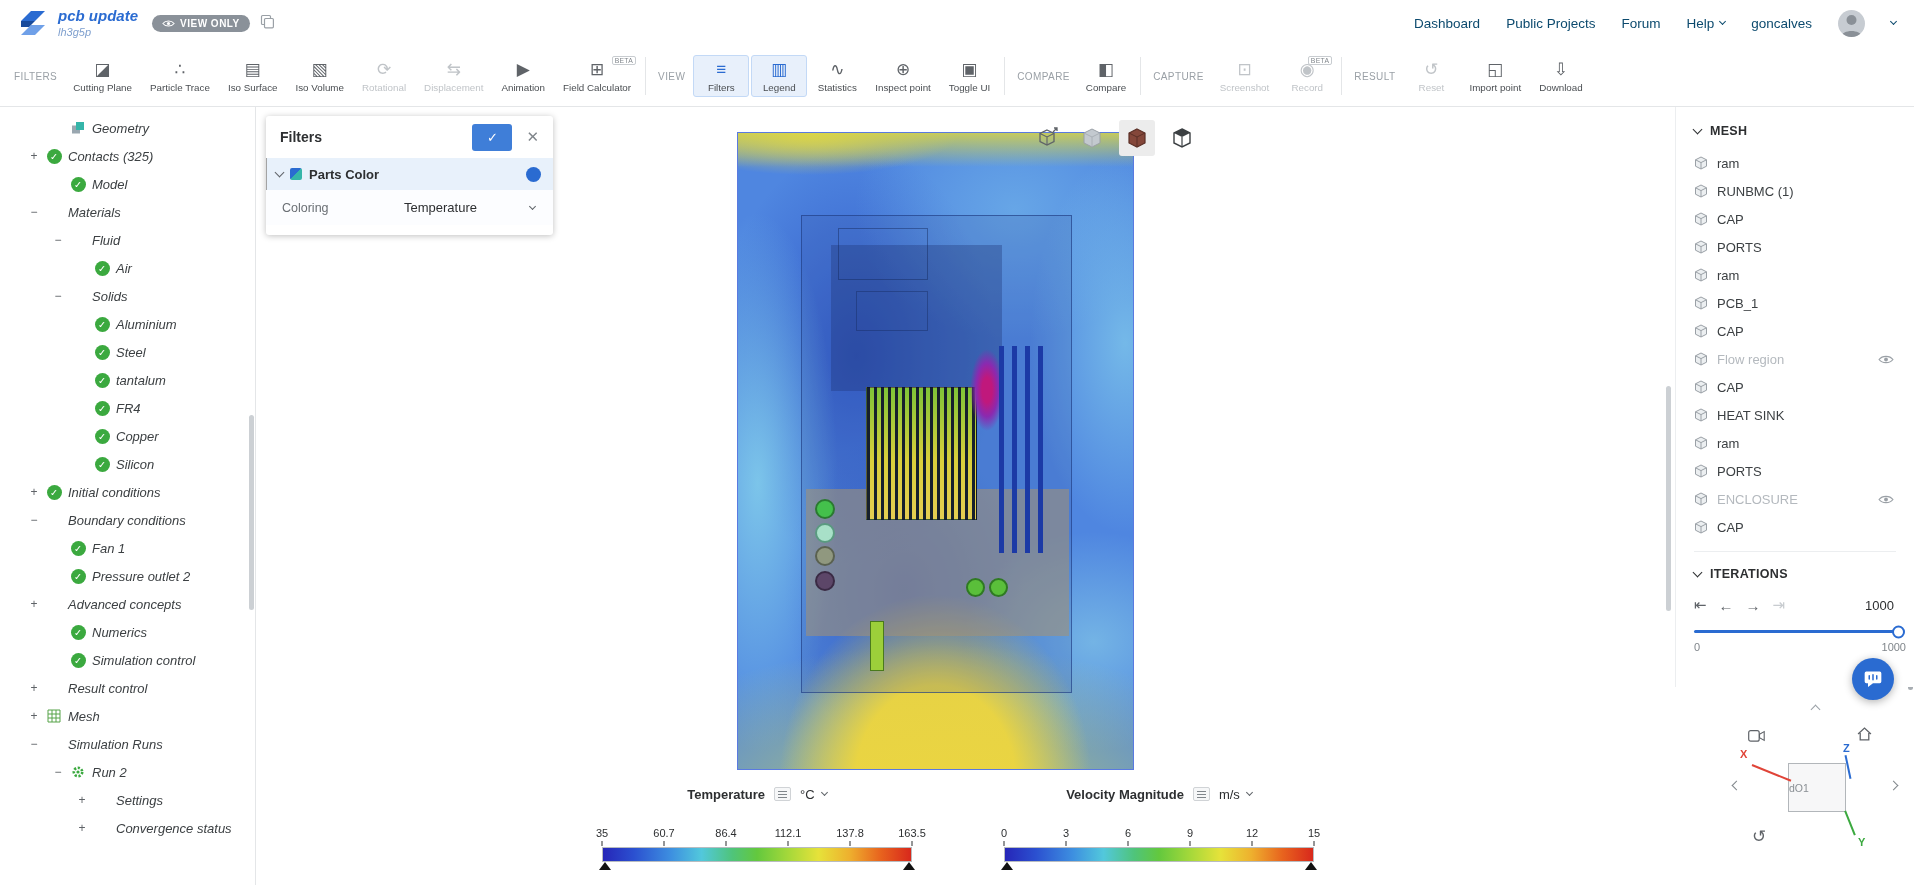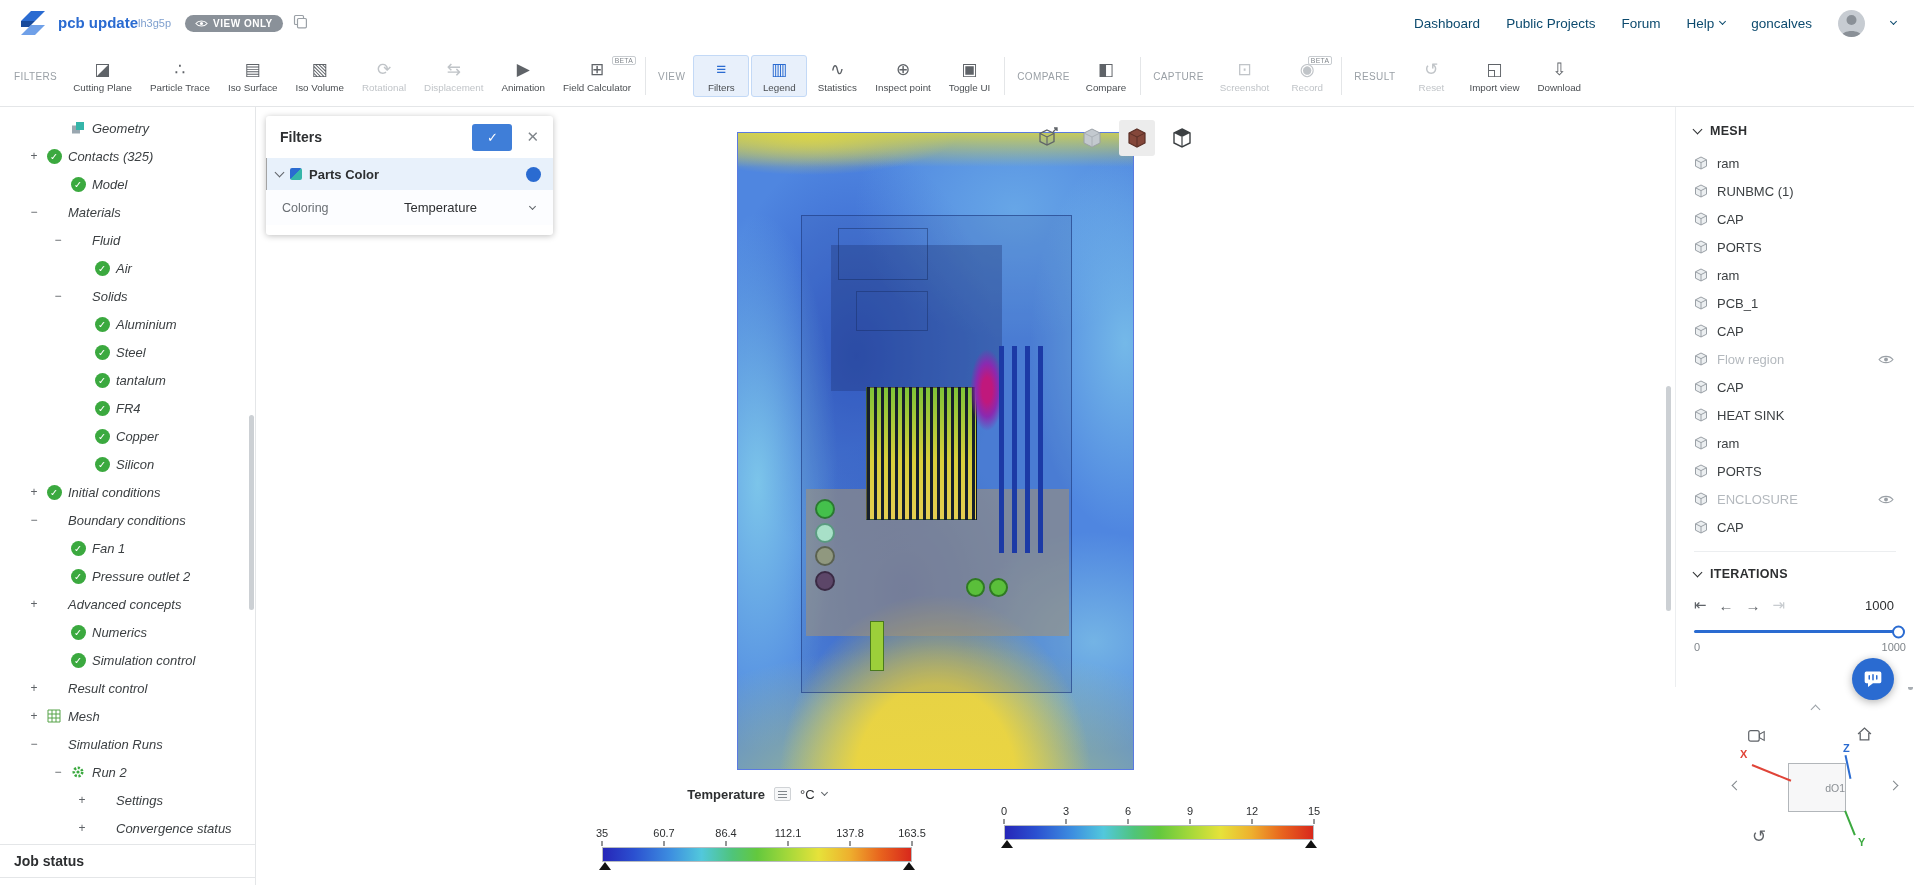--- a/index.html
+++ b/index.html
@@ -4,21 +4,21 @@
 <style>
   html,body{margin:0;padding:0;background:#fff;}
   *{box-sizing:border-box;}
   .app{position:relative;width:1914px;height:885px;background:#fff;overflow:hidden;
        font-family:"Liberation Sans",sans-serif;color:#3c4043;font-size:13px;}
 
   
   .header{position:absolute;top:0;left:0;right:0;height:46px;display:flex;align-items:center;
           padding:0 18px;background:#fff;}
   .logo{width:30px;height:30px;margin-right:10px;flex:0 0 auto;}
-  .title-block{display:flex;flex-direction:row;line-height:1.1;margin-right:14px;}
+  .title-block{display:flex;flex-direction:column;line-height:1.1;margin-right:14px;font-style:italic;}
   .app-title{color:#2a6bd1;font-size:15px;font-weight:700;}
   .app-sub{color:#7e9fce;font-size:11px;margin-top:2px;}
   .view-only{display:flex;align-items:center;gap:5px;background:#8a9199;color:#fff;font-size:10px;
              font-weight:700;letter-spacing:.5px;border-radius:10px;padding:3px 10px;margin-right:10px;}
   .hdr-right{margin-left:auto;display:flex;align-items:center;gap:26px;font-size:13.5px;color:#0c4a6e;}
   .hdr-link{cursor:pointer;}
   .help-wrap{display:flex;align-items:center;gap:6px;}
   .avatar{width:27px;height:27px;border-radius:50%;background:#c7ccd2;overflow:hidden;display:flex;
           align-items:flex-end;justify-content:center;}
   .chev{display:inline-block;width:7px;height:7px;border-right:1.6px solid currentColor;
@@ -140,21 +140,21 @@
   .iter-ic{font-size:15px;color:#5f6368;cursor:pointer;}
   .iter-ic.disabled{color:#c8ccd0;}
   .iter-value{margin-left:auto;font-size:13px;color:#2d2f31;}
   .iter-slider{position:relative;width:208px;height:3px;background:#2a6bd1;border-radius:2px;margin-top:16px;}
   .iter-labels{display:flex;justify-content:space-between;width:212px;font-size:11px;color:#80868b;margin-top:8px;}
 
   
   .navw{position:absolute;z-index:3;}
   .nav-ic{position:absolute;color:#5f6368;cursor:pointer;font-size:16px;}
   .axis-cube{position:absolute;width:58px;height:49px;border:1.5px solid #b2b6ba;background:rgba(243,244,245,.7);
-             display:flex;align-items:center;justify-content:flex-end;font-size:10.5px;color:#8a8f94;}
+             display:flex;align-items:center;justify-content:flex-start;font-size:10.5px;color:#8a8f94;}
   .axis-line{position:absolute;}
   .axis-lab{position:absolute;font-size:11px;font-weight:700;}
 
   .chat-btn{position:absolute;left:1852px;top:658px;width:42px;height:42px;border-radius:50%;
             background:#2a6bd1;box-shadow:0 2px 8px rgba(0,0,0,.3);display:flex;align-items:center;
             justify-content:center;cursor:pointer;z-index:9;}
   .collapse-chev{position:absolute;left:1810px;top:700px;color:#9aa0a6;cursor:pointer;z-index:8;}
 </style>
 </head>
 <body>
@@ -287,21 +287,21 @@
       </div>
       <div class="tb-div"></div>
       <div class="tb-label">RESULT</div>
       <div class="tb-buttons">
         <div class="tb-btn disabled">
           <span class="tb-ico">↺</span>
           <span class="tb-cap">Reset</span>
         </div>
         <div class="tb-btn">
           <span class="tb-ico">◱</span>
-          <span class="tb-cap">Import view</span>
+          <span class="tb-cap">Import point</span>
         </div>
         <div class="tb-btn">
           <span class="tb-ico">⇩</span>
           <span class="tb-cap">Download</span>
         </div>
       </div>
     </div>
 
   <div class="sidebar">
     <div class="tree">
@@ -472,23 +472,20 @@
           <span class="t-ico"></span>
           <span class="t-label">Settings</span>
         </div>
         <div class="tree-item" style="padding-left: 72px;">
           <span class="t-exp">+</span>
           <span class="t-ico"></span>
           <span class="t-label">Convergence status</span>
         </div>
       </div>
     <div class="scroll-thumb" style="left:249px;top:308px;width:5px;height:195px;"></div>
-  </div>
-  <div class="job-status">
-    <span>Job status</span>
   </div>
 
   <div class="viewport">
 
     <div class="heatmap">
       <div class="hm" style="left:93px;top:112px;width:171px;height:146px;background:rgba(25,45,110,.35);"></div>
       <div class="hm" style="left:68px;top:356px;width:263px;height:147px;background:rgba(190,160,105,.55);"></div>
       <div class="hm" style="left:63px;top:82px;width:271px;height:478px;border:1px solid rgba(30,60,130,.65);background:rgba(55,85,155,.18);"></div>
       <div class="hm" style="left:100px;top:95px;width:90px;height:52px;border:1px solid rgba(20,40,90,.45);"></div>
       <div class="hm" style="left:118px;top:158px;width:72px;height:40px;border:1px solid rgba(20,40,90,.4);"></div>
@@ -586,20 +583,32 @@
           <span class="lg-tick" style="left: 60%;"></span>
           <span class="lg-tick" style="left: 80%;"></span>
           <span class="lg-tick" style="left: 100%;"></span>
         </div>
       <div class="lg-bar" style="position:relative;">
         <span class="lg-tri" style="left:-4px;"></span>
         <span class="lg-tri" style="right:-4px;"></span>
       </div>
     </div>
     <div class="legend" style="left:748px;">
+      <div class="lg-title-row">
+        <span class="lg-title">Velocity Magnitude</span>
+        <span class="lg-gear">
+            <i></i>
+            <i></i>
+            <i></i>
+          </span>
+        <span class="lg-unit">
+          <span>m/s</span>
+          <i class="chev small" style="color:#5f6368;"></i>
+        </span>
+      </div>
       <div class="legend-labels">
           <span class="lg-val" style="left: 0%;">0</span>
           <span class="lg-val" style="left: 20%;">3</span>
           <span class="lg-val" style="left: 40%;">6</span>
           <span class="lg-val" style="left: 60%;">9</span>
           <span class="lg-val" style="left: 80%;">12</span>
           <span class="lg-val" style="left: 100%;">15</span>
         </div>
       <div class="legend-ticks">
           <span class="lg-tick" style="left: 0%;"></span>

